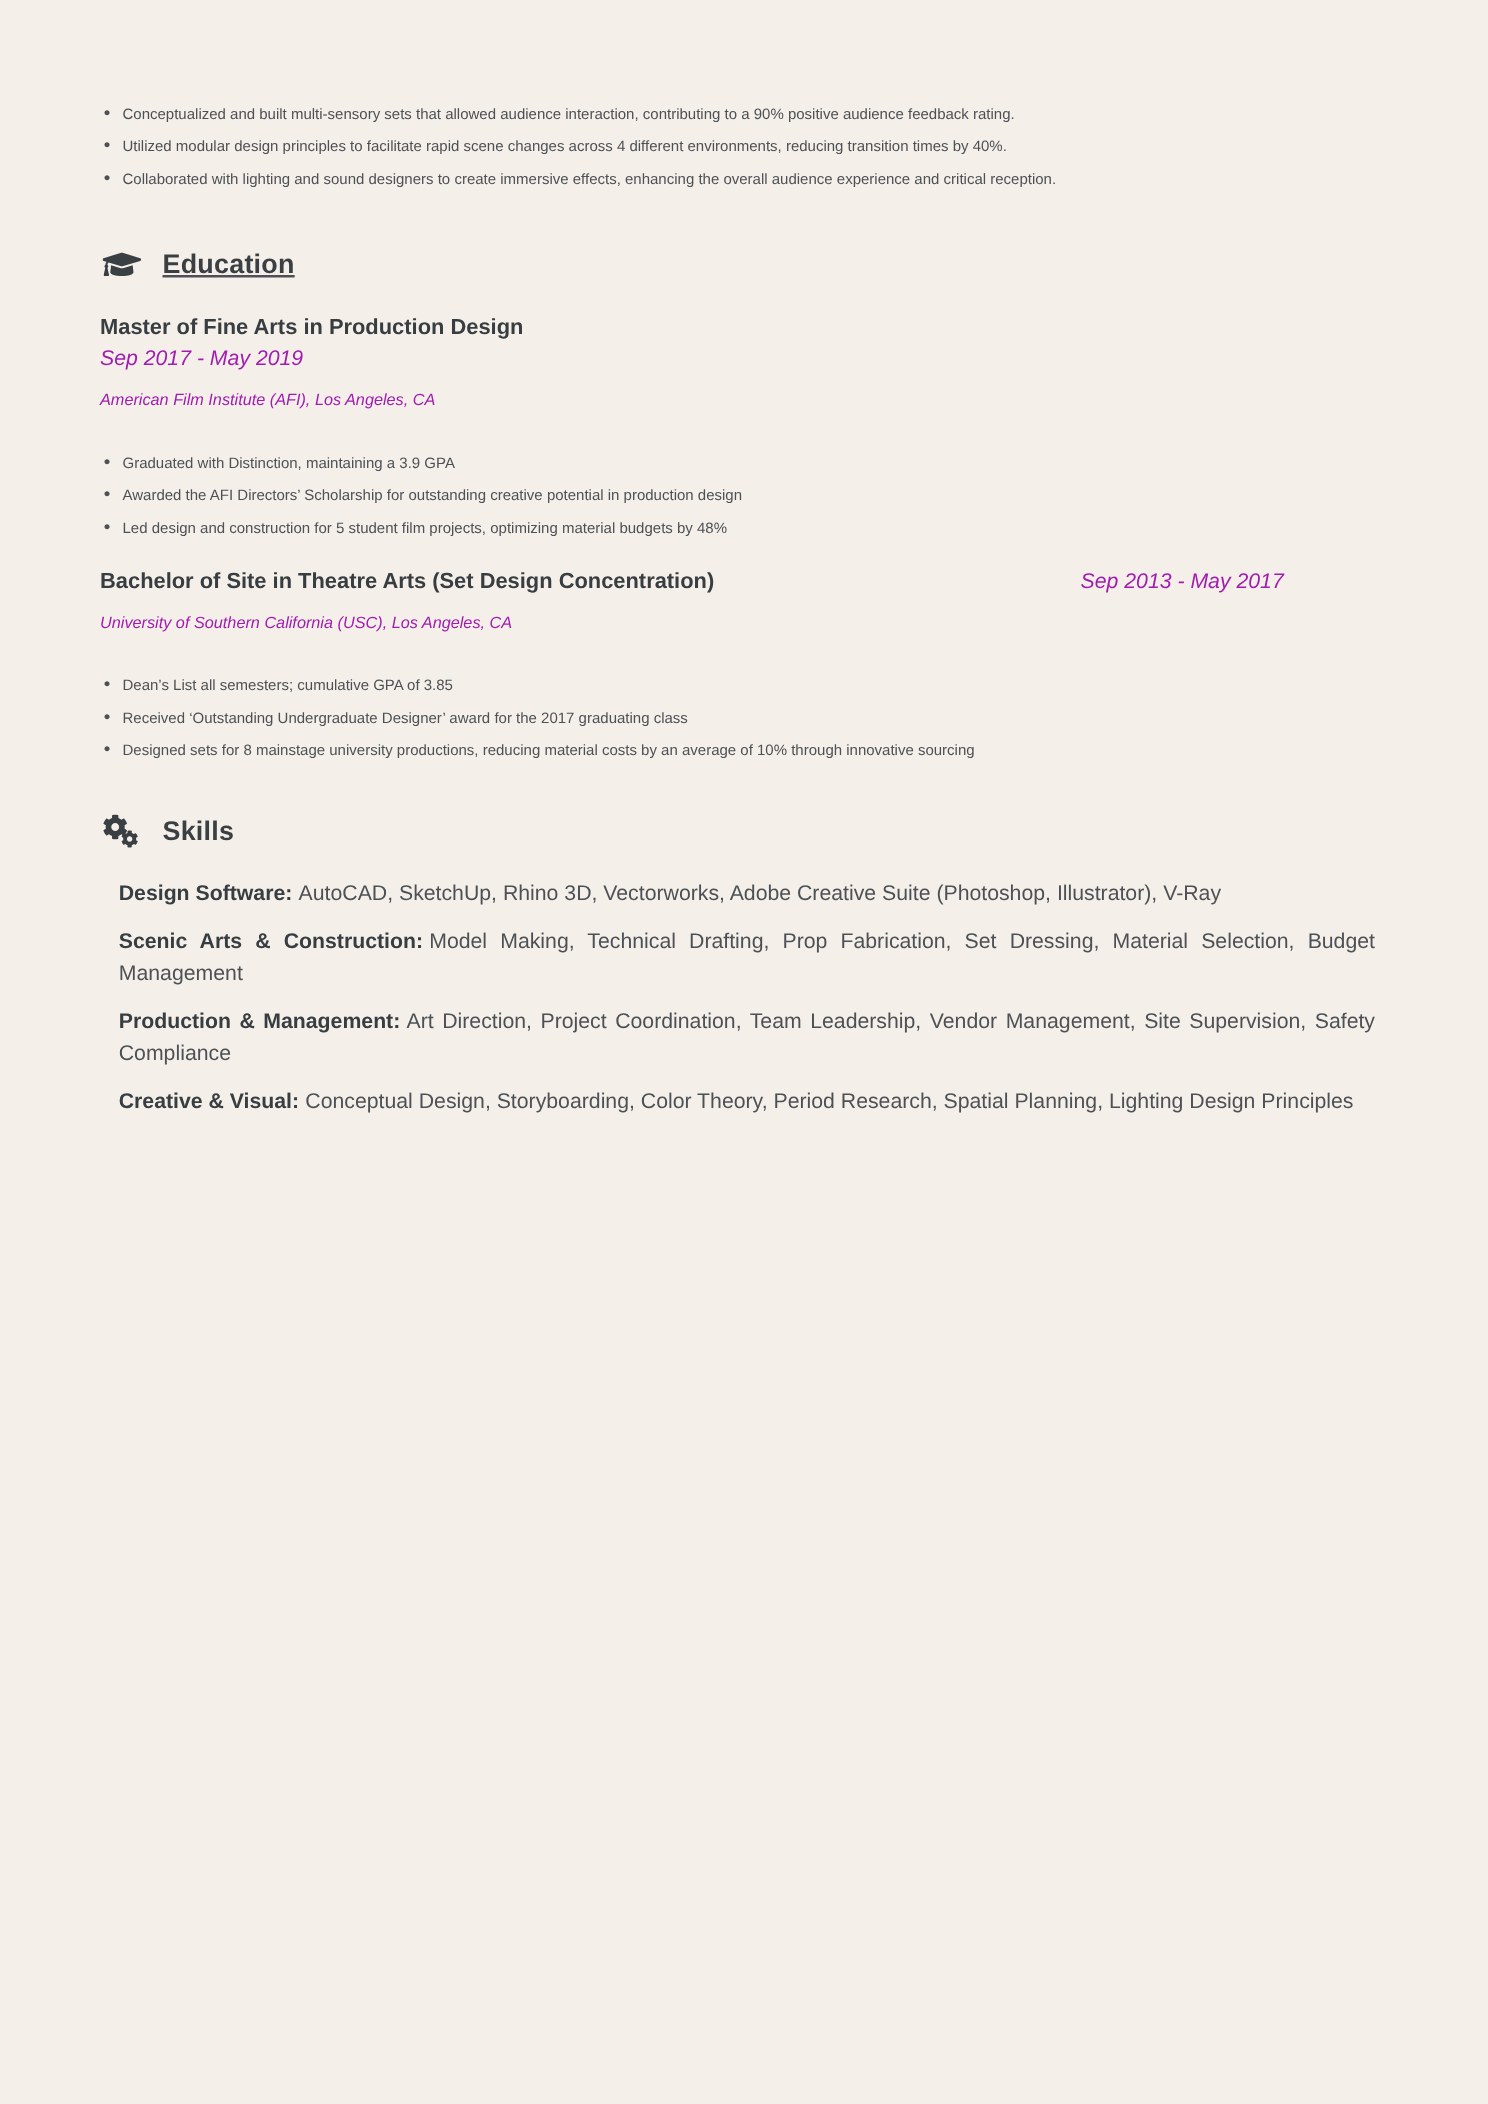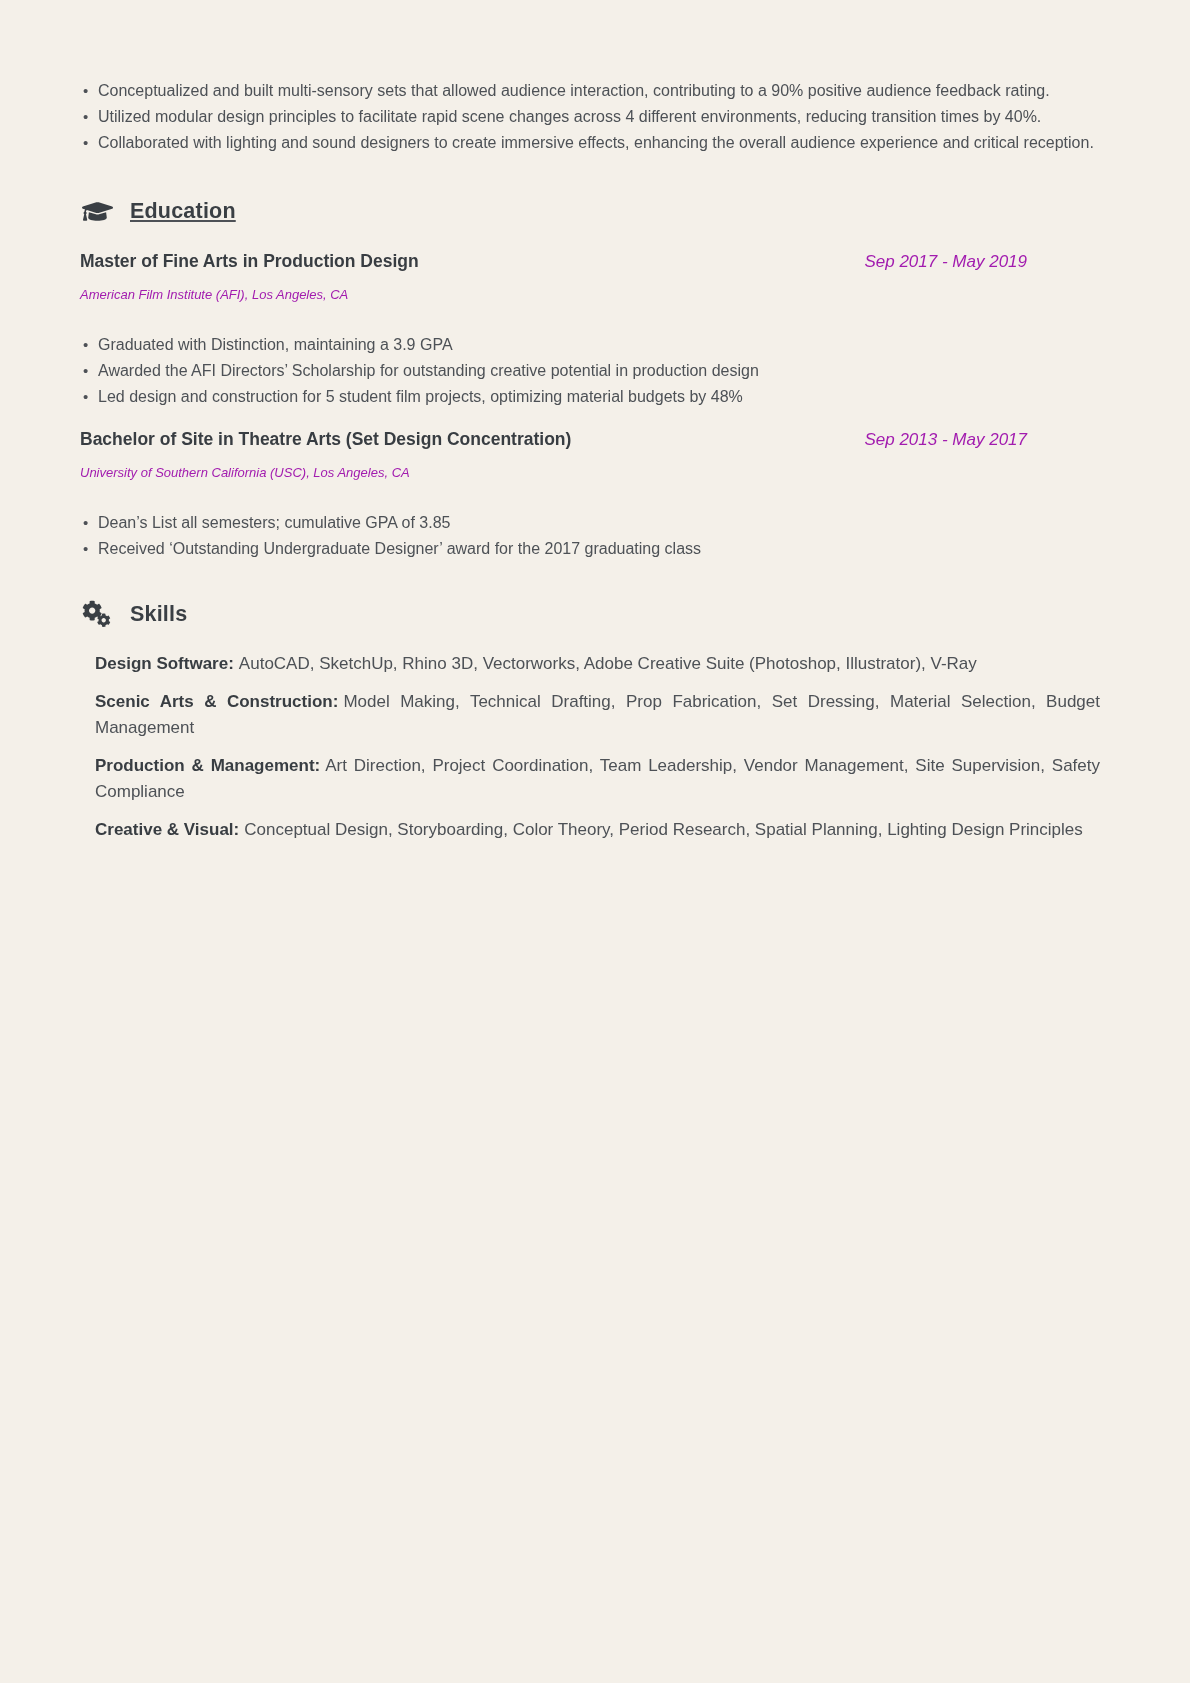--- a/index.html
+++ b/index.html
@@ -19,21 +19,21 @@
   }
   
   ul.bullets {
     list-style: none;
     margin: 0;
     padding: 0;
   }
   ul.bullets li {
     position: relative;
     padding-left: 18px;
-    font-size: 16px;
+    font-size: 12px;
     line-height: 26px;
     text-align: justify;
     hyphens: auto;
     -webkit-hyphens: auto;
   }
   ul.bullets li::before {
     content: "\2022";
     position: absolute;
     left: 3px;
     top: 0;
@@ -57,21 +57,21 @@
     letter-spacing: 0.2px;
   }
   .section-header .icon { display: flex; align-items: center; justify-content: center; width: 34px; }
   .section-header .icon svg { fill: #3a3f44; }
   
   .degree-row {
     display: flex;
     justify-content: space-between;
     align-items: baseline;
   }
-  .degree-row.first { margin-top: 22px; }
+  .degree-row.first { margin-top: 22px; flex-direction: column; }
   .degree-row.second { margin-top: 16px; }
   .degree-row h3 {
     margin: 0;
     font-size: 17.5px;
     font-weight: bold;
     color: #383d42;
     line-height: 26px;
   }
   .degree-dates {
     font-style: italic;
@@ -137,20 +137,21 @@
 
 <div>
   <div class="degree-row second">
     <h3>Bachelor of Site in Theatre Arts (Set Design Concentration)</h3>
     <span class="degree-dates">Sep 2013 - May 2017</span>
   </div>
   <p class="institution">University of Southern California (USC), Los Angeles, CA</p>
   <ul class="bullets edu-bullets">
     <li>Dean’s List all semesters; cumulative GPA of 3.85</li>
     <li>Received ‘Outstanding Undergraduate Designer’ award for the 2017 graduating class</li>
+    <li>Designed sets for 8 mainstage university productions, reducing material costs by an average of 10% through innovative sourcing</li>
   </ul>
 </div>
 
 <div class="section-header skl">
   <span class="icon">
     <svg width="31" height="28" viewBox="0 0 640 560" xmlns="http://www.w3.org/2000/svg">
       <g transform="scale(0.82)">
         <path d="M487.4 315.7l-42.6-24.6c4.3-23.2 4.3-47 0-70.2l42.6-24.6c4.9-2.8 7.1-8.6 5.5-14-11.1-35.6-30-67.8-54.7-94.6-3.8-4.1-10-5.1-14.8-2.3L380.8 110c-17.9-15.4-38.5-27.3-60.8-35.1V25.8c0-5.6-3.9-10.5-9.4-11.7-36.7-8.2-74.3-7.8-109.2 0-5.5 1.2-9.4 6.1-9.4 11.7V75c-22.2 7.9-42.8 19.8-60.8 35.1L88.7 85.5c-4.9-2.8-11-1.9-14.8 2.3-24.7 26.7-43.6 58.9-54.7 94.6-1.7 5.4.6 11.2 5.5 14L67.3 221c-4.3 23.2-4.3 47 0 70.2l-42.6 24.6c-4.9 2.8-7.1 8.6-5.5 14 11.1 35.6 30 67.8 54.7 94.6 3.8 4.1 10 5.1 14.8 2.3l42.6-24.6c17.9 15.4 38.5 27.3 60.8 35.1v49.2c0 5.6 3.9 10.5 9.4 11.7 36.7 8.2 74.3 7.8 109.2 0 5.5-1.2 9.4-6.1 9.4-11.7v-49.2c22.2-7.9 42.8-19.8 60.8-35.1l42.6 24.6c4.9 2.8 11 1.9 14.8-2.3 24.7-26.7 43.6-58.9 54.7-94.6 1.5-5.5-.7-11.3-5.6-14.1zM256 336c-44.1 0-80-35.9-80-80s35.9-80 80-80 80 35.9 80 80-35.9 80-80 80z"></path>
       </g>
       <g transform="translate(305,265) scale(0.56)">

